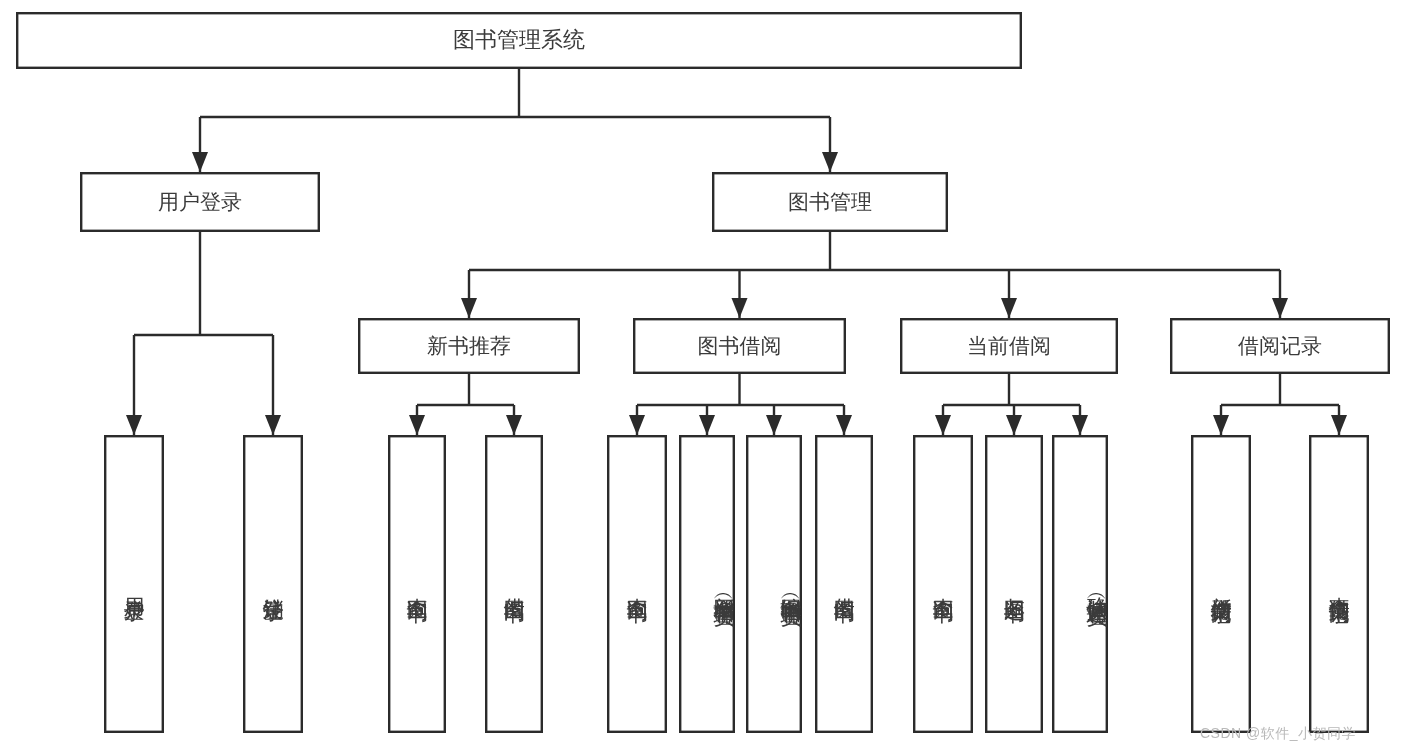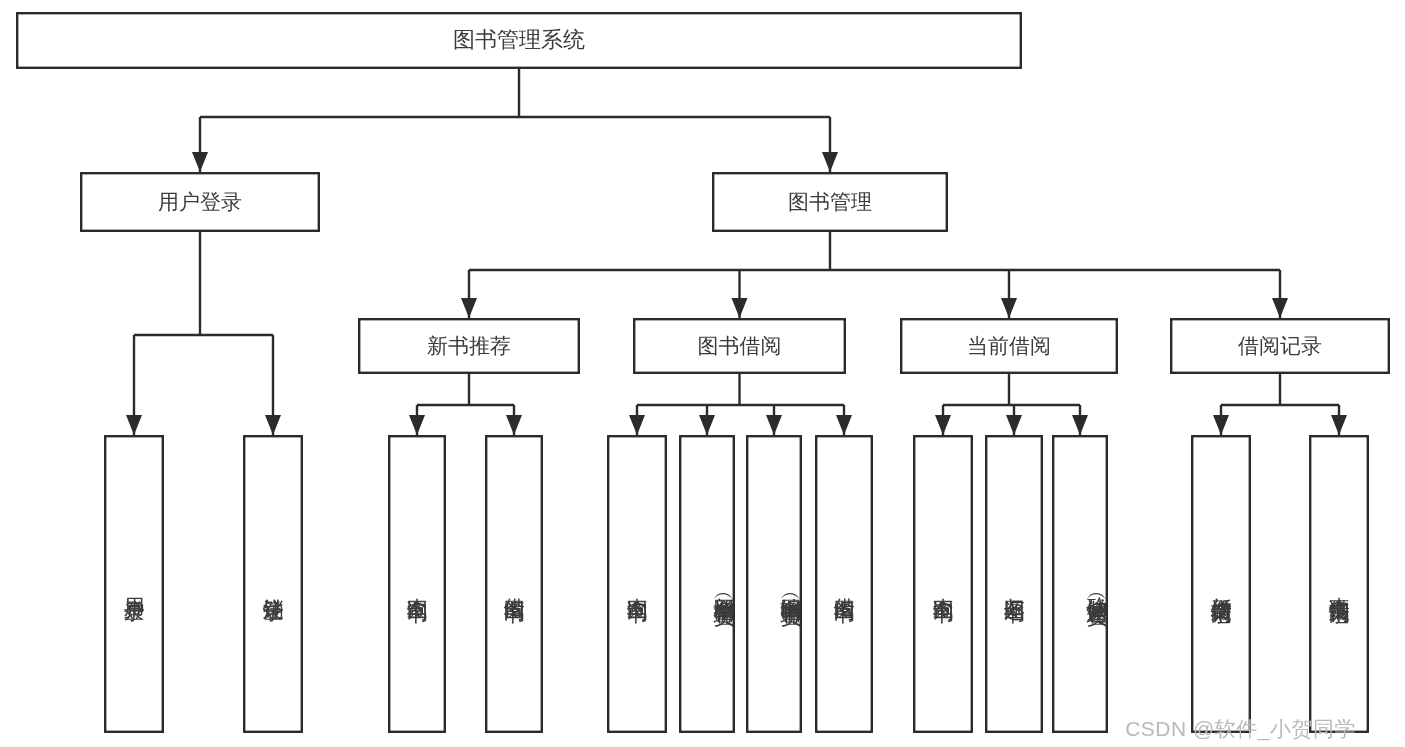--- a/index.html
+++ b/index.html
@@ -63,21 +63,21 @@
     color: #3b3b3b;
     white-space: nowrap;
     pointer-events: none;
     user-select: none;
   }
   .watermark {
     position: absolute;
     right: 8px;
     bottom: 4px;
     font-family: "Liberation Sans", "DejaVu Sans", sans-serif;
-    font-size: 21px;
+    font-size: 14px;
     color: #b9b9b9;
     letter-spacing: 0.5px;
     white-space: nowrap;
   }
 </style>
 </head>
 <body>
 
 <div id="diagram-root">
   <svg class="diagram-canvas" viewBox="0 0 1405 747">

